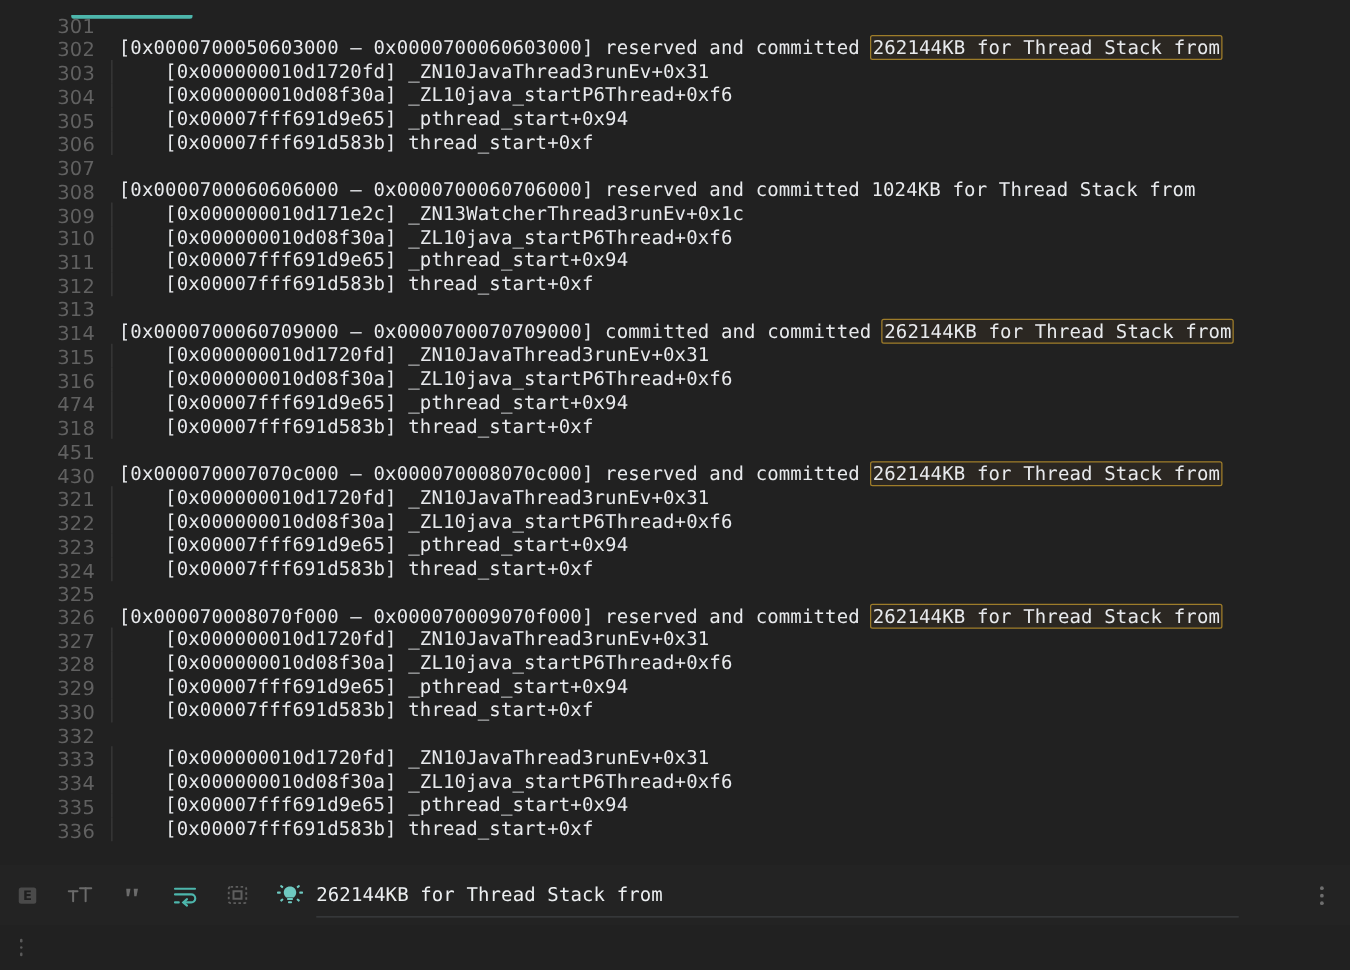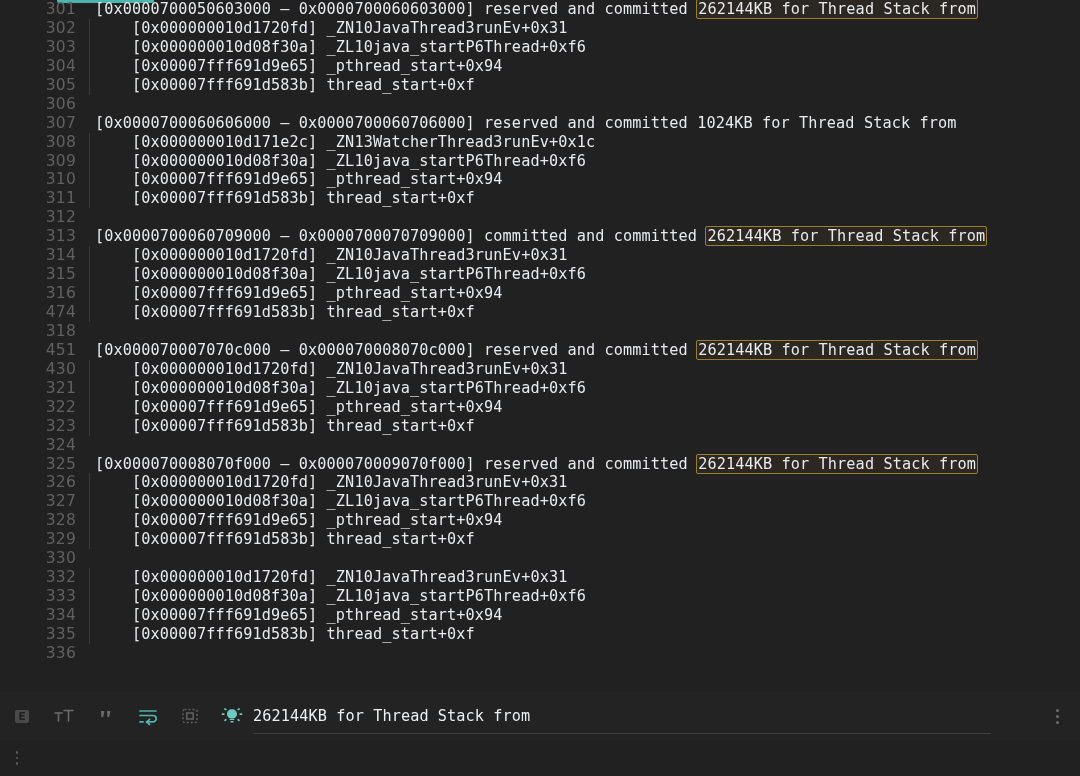--- a/index.html
+++ b/index.html
@@ -7,21 +7,21 @@
     width:1080px;height:776px;
     background:#212121;
     font-family:"DejaVu Sans Mono","Liberation Mono",monospace;
     overflow:hidden;
     -webkit-font-smoothing:antialiased;
   }
   #root{position:relative;width:1080px;height:776px;}
 
   
   .editor{
-    position:absolute;left:0;top:0;width:1080px;height:692px;
+    position:absolute;left:0;top:12px;width:1080px;height:692px;
     background:#212121;overflow:hidden;
   }
   .topmark{
     position:absolute;left:57px;top:0px;width:97px;height:3px;
     background:#4db6ac;border-radius:0 0 2px 2px;
   }
   .codelines{
     position:absolute;left:0;top:0;width:1080px;
   }
   .row{
@@ -39,20 +39,21 @@
     user-select:none;
   }
   .codecell{
     position:relative;
     flex:1 1 auto;
     padding-left:19px;
     color:#e8eaed;
     font-size:15.2px;
     font-family:"DejaVu Sans Mono","Liberation Mono",monospace;
     letter-spacing:0.12px;
+    margin-top:17px;
   }
   .indentguide{
     position:absolute;left:13px;top:0;bottom:0;width:1px;
     background:#3b3b3b;
   }
   .hl{
     background:#2b2722;
     border:1px solid #9e7d2a;
     border-radius:2px;
     padding:0px 1px;

